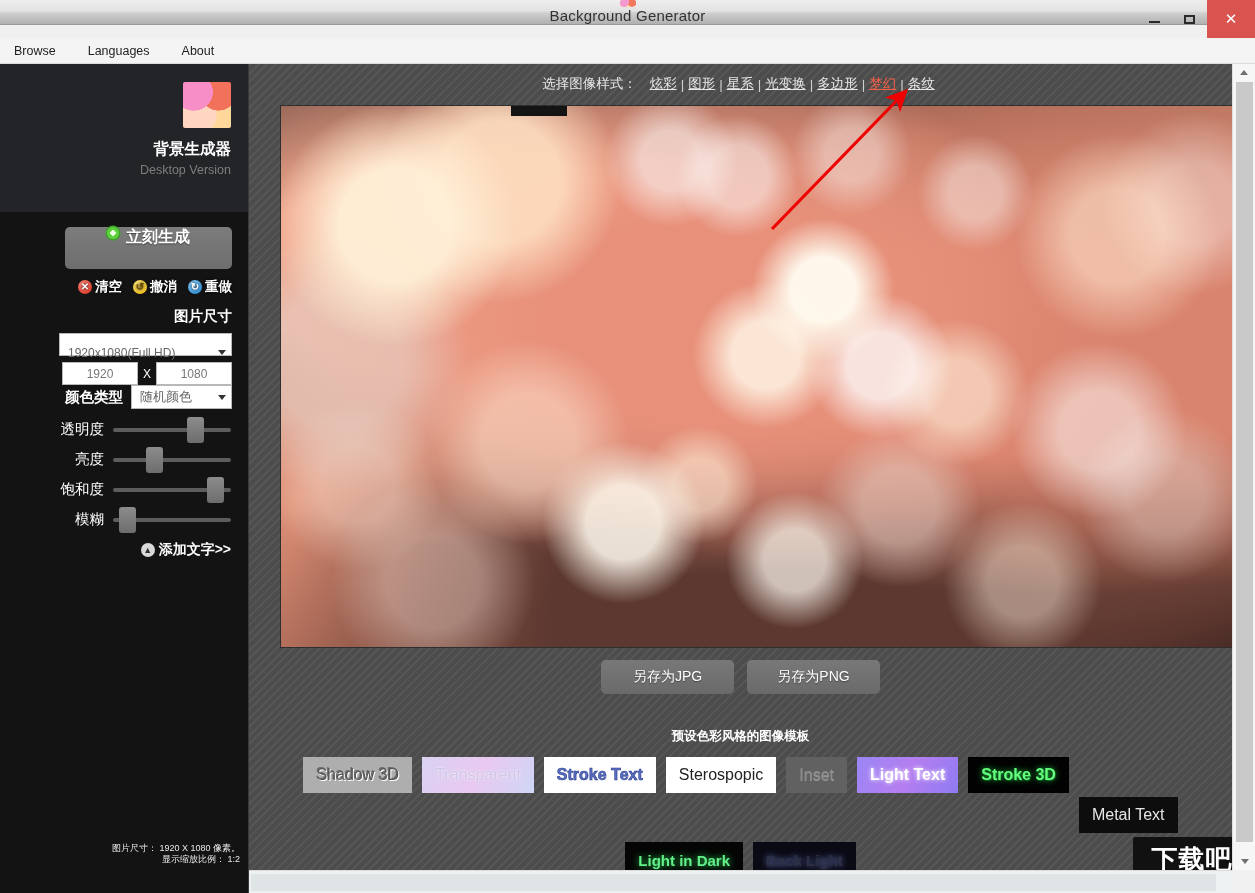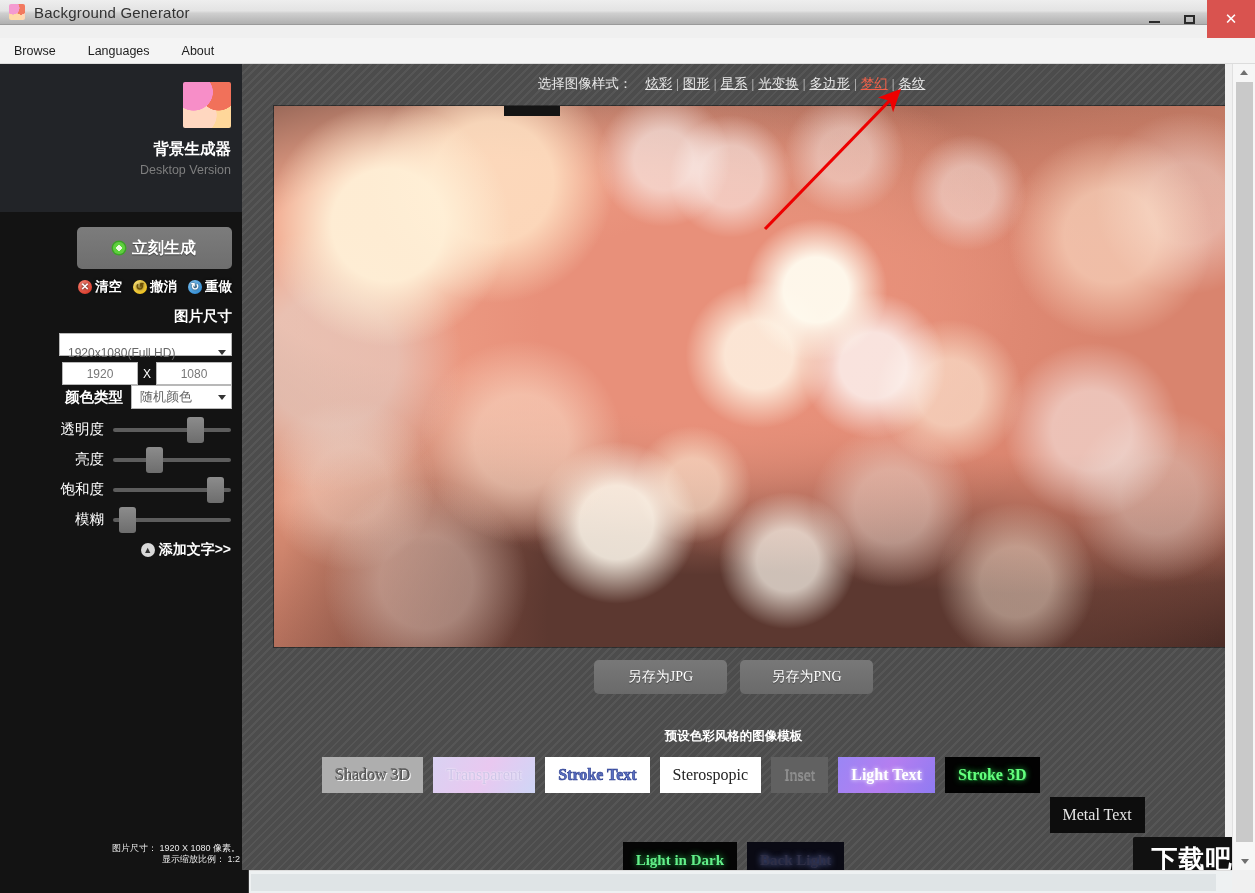--- a/index.html
+++ b/index.html
@@ -8,21 +8,21 @@
     font-family:"Liberation Sans", sans-serif;
     background:#f0f0f0;
   }
   #app { position:relative; width:1255px; height:893px; }
 
   
   .titlebar{
     position:absolute; left:0; top:0; width:1255px; height:25px;
     background:linear-gradient(to bottom,#eeeeee 0%,#e3e3e3 45%,#cfcfcf 55%,#b0b0b0 100%);
     border-bottom:1px solid #9a9a9a;
-    display:flex; align-items:center;
+    display:flex; align-items:center;flex-direction:column;
   }
   .titlebar .app-ico{
     width:16px;height:16px;margin-left:9px;margin-right:9px;border-radius:2px;
     background:
       radial-gradient(circle at 25% 25%, #f49ad0 0 38%, rgba(0,0,0,0) 39%),
       radial-gradient(circle at 75% 30%, #f2795f 0 35%, rgba(0,0,0,0) 36%),
       radial-gradient(circle at 40% 80%, #ffd9a8 0 42%, rgba(0,0,0,0) 43%),
       linear-gradient(135deg,#ffc2d8,#ffd9b0);
   }
   .titlebar .title{
@@ -59,24 +59,24 @@
       radial-gradient(ellipse at 74% 26%, #f1715a 0 34%, rgba(255,255,255,0) 35%),
       radial-gradient(ellipse at 30% 72%, #ffd7c0 0 40%, rgba(255,255,255,0) 41%),
       radial-gradient(ellipse at 80% 82%, #ffd79a 0 42%, rgba(255,255,255,0) 43%),
       linear-gradient(150deg,#ffc4de 0%,#ffd8c0 50%,#ffe2ad 100%);
   }
   .sb-title{ margin-top:7px; font-size:15.5px; font-weight:bold; color:#ffffff; }
   .sb-sub{ margin-top:3px; font-size:12.5px; color:#7e7e7e; }
 
   .sb-body{ padding:0 8px 0 0; text-align:right; }
   .gen-btn{
-    margin:15px 8px 0 auto; width:155px; height:42px; border-radius:5px;
+    margin:15px 8px 0 auto; width:167px; height:42px; border-radius:5px;
     background:linear-gradient(to bottom,#7c7c7c,#6e6e6e);
     color:#fff; font-size:16px; font-weight:bold;
-    display:flex; align-items:center; justify-content:center; gap:7px;
+    display:flex; align-items:flex-start; justify-content:center; gap:7px;
     text-shadow:0 1px 1px rgba(0,0,0,.45);
   }
   .gear{ width:12px;height:12px;border-radius:50%;
          background:radial-gradient(circle,#eafbe0 0 30%,#5cd33a 31% 100%);
          box-shadow:0 0 0 1.5px #3aa524; }
   .undo-row{
     margin-top:9px; padding-right:8px;
     display:flex; justify-content:flex-end; align-items:center; gap:11px;
     font-size:13.5px; font-weight:bold; color:#fff;
   }
@@ -116,26 +116,25 @@
   .addtext{ margin-top:12px; padding-right:9px; display:flex; justify-content:flex-end;
             align-items:center; gap:4px; font-size:14px; font-weight:bold; color:#fff; }
   .tri-ico{ width:14px;height:14px;border-radius:50%;background:#d9d9d9;
             display:flex;align-items:center;justify-content:center;font-size:9px;color:#333;}
 
   .sb-foot{ position:absolute; left:0; bottom:28px; width:249px; padding-right:9px;
             text-align:right; color:#e9e9e9; font-size:9px; line-height:11px;}
 
   
   .main{
-    position:absolute; left:242px; top:64px; width:983px; height:806px;
+    position:absolute; left:249px; top:64px; width:983px; height:806px;
     background-color:#4c4c4c;
     background-image:repeating-linear-gradient(135deg,
         rgba(255,255,255,.055) 0 2px, rgba(0,0,0,0) 2px 6px);
     overflow:hidden;
-    font-family:Liberation Serif, serif;
   }
   .style-bar{
     height:34px; display:flex; align-items:center; justify-content:center;
     font-size:13.5px; color:#e8e8e8; gap:0px; padding-top:6px;
   }
   .style-bar .lbl{ margin-right:9px; }
   .style-bar .st{ text-decoration:underline; padding:0 4px; }
   .style-bar .sep{ color:#cfcfcf; }
   .style-bar .st.active{ color:#f0614a; }
 

